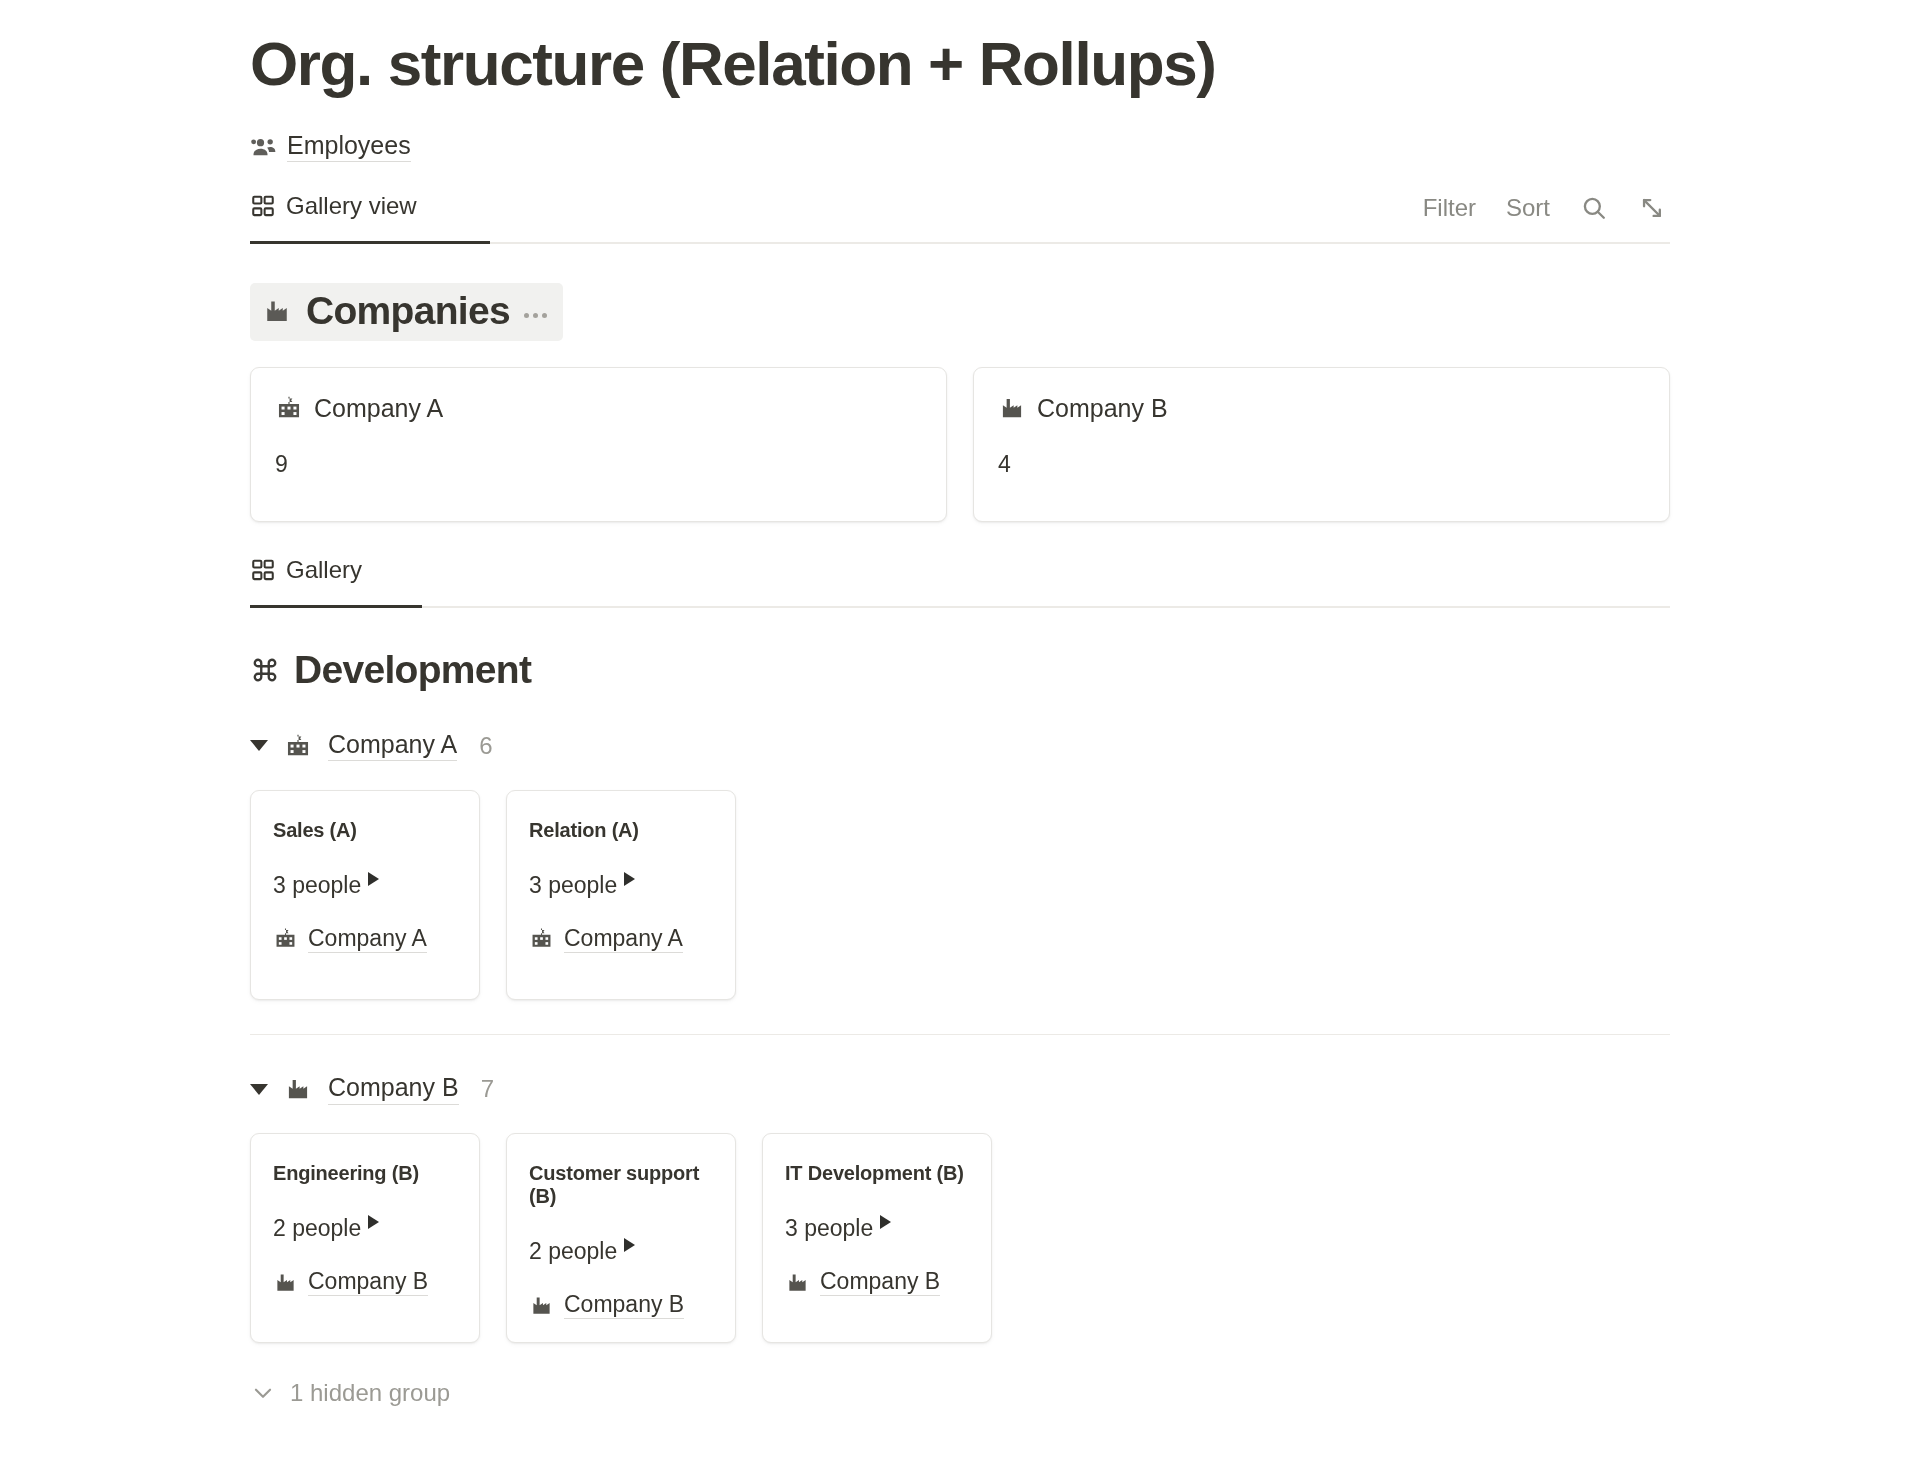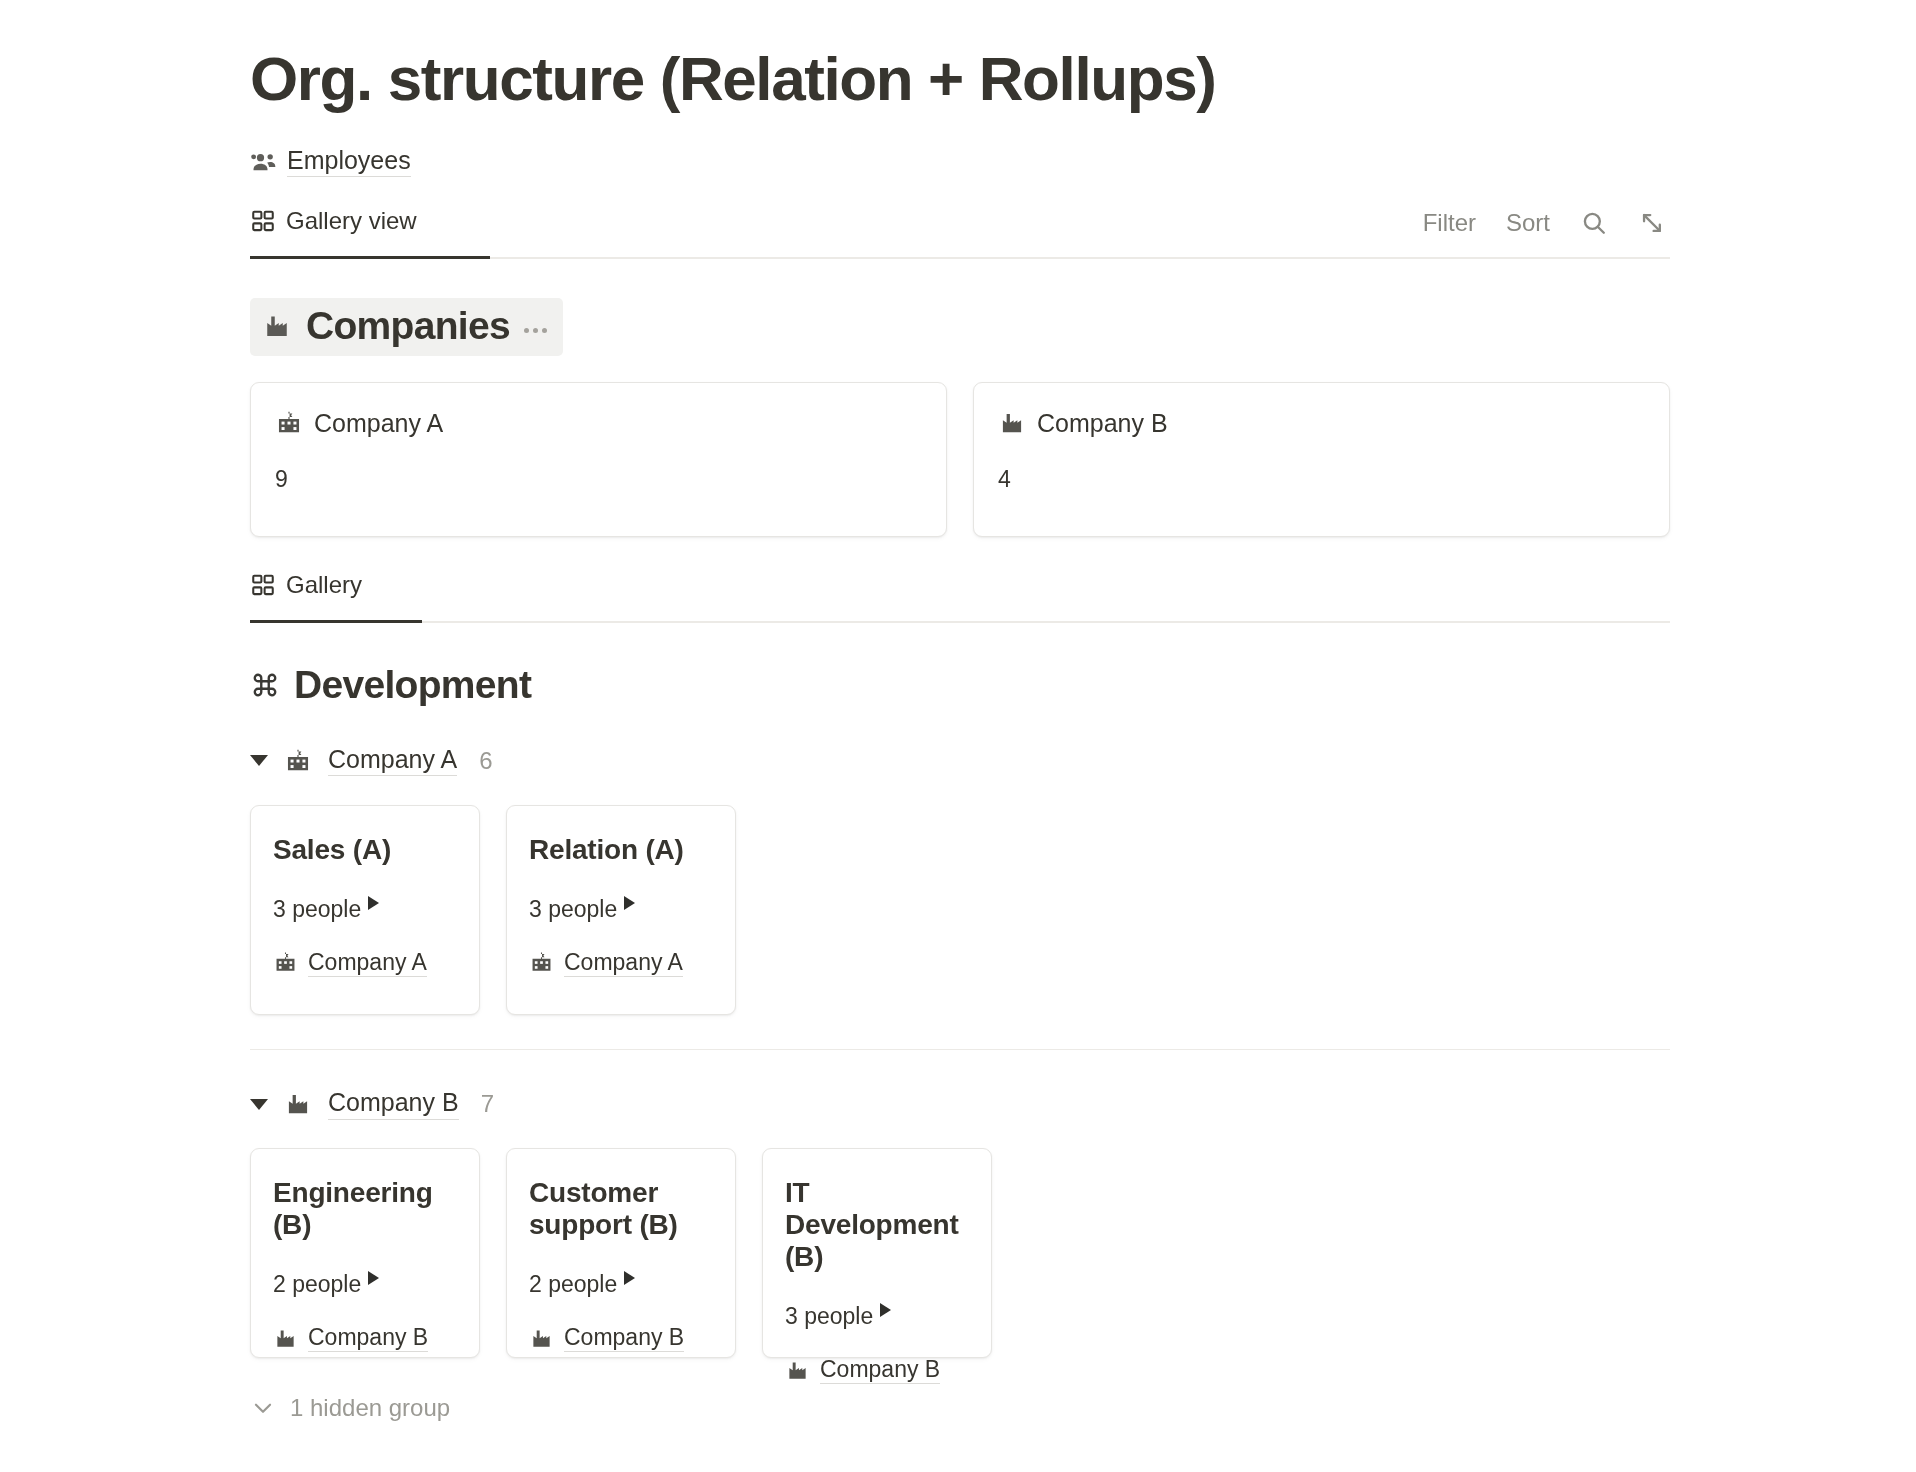--- a/index.html
+++ b/index.html
@@ -13,21 +13,21 @@
   }
   .page {
     position: relative;
     width: 1916px;
     height: 1472px;
     overflow: hidden;
   }
   .content {
     position: absolute;
     left: 250px;
-    top: 15px;
+    top: 0;
     width: 1420px;
   }
 
   
   .page-title {
     font-size: 62px;
     font-weight: 700;
     letter-spacing: -1.4px;
     line-height: 1.1;
     color: #37352f;
@@ -122,21 +122,21 @@
     border-radius: 9px;
     box-shadow: 0 1px 2px rgba(15,15,15,0.06), 0 2px 5px rgba(15,15,15,0.03);
   }
   .card-wide { width: 710px; height: 155px; padding: 26px 24px; }
   .card-dept { width: 230px; height: 210px; padding: 28px 22px; }
 
   .card-title-row { display: flex; align-items: center; gap: 11px; }
   .card-title { font-size: 25px; color: #37352f; }
   .card-value { font-size: 23px; color: #37352f; margin-top: 28px; }
 
-  .dept-title { font-size: 28px; font-weight: 700; color: #37352f; letter-spacing: -0.2px; }
+  .dept-title { font-size: 20px; font-weight: 700; color: #37352f; letter-spacing: -0.2px; }
   .dept-rollup { font-size: 23px; color: #37352f; margin-top: 30px; display: flex; align-items: flex-start; gap: 7px; }
   .tri-right { display: inline-block; width: 0; height: 0; border-left: 11px solid #2f2f2c; border-top: 7px solid transparent; border-bottom: 7px solid transparent; }
   .dept-relation { margin-top: 26px; display: flex; align-items: center; gap: 10px; }
   .relation-link {
     font-size: 23px;
     color: #37352f;
     border-bottom: 1.5px solid #dcdbd8;
     padding-bottom: 1px;
     line-height: 1.15;
   }

